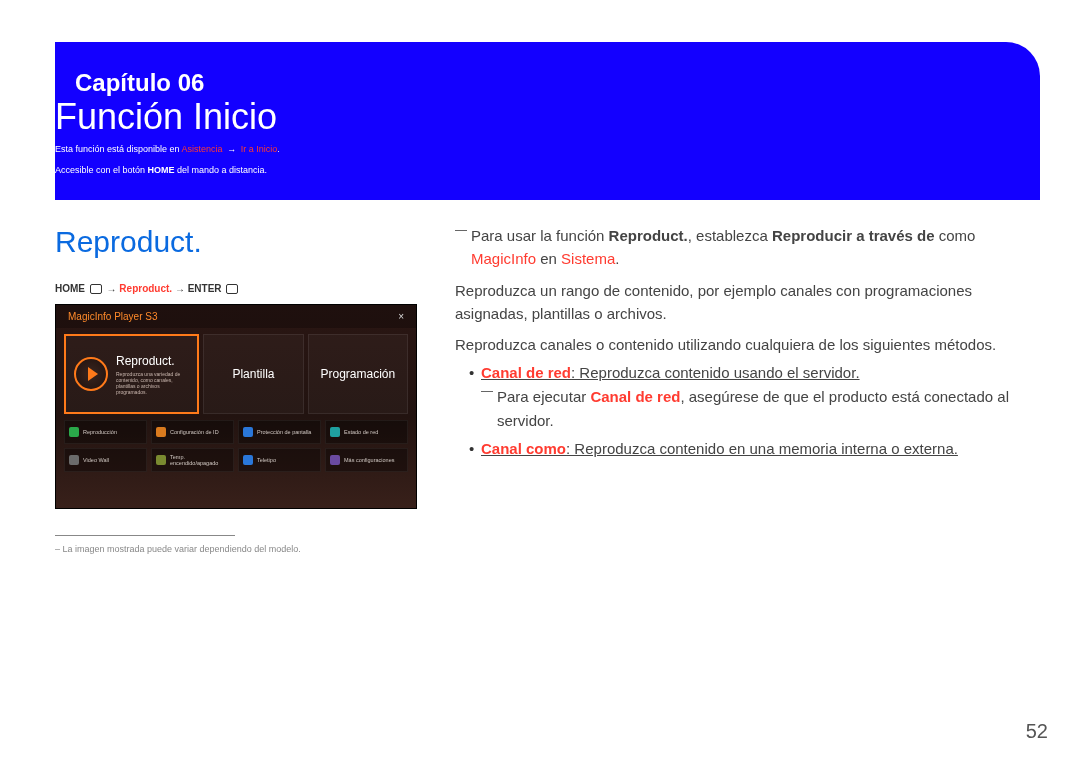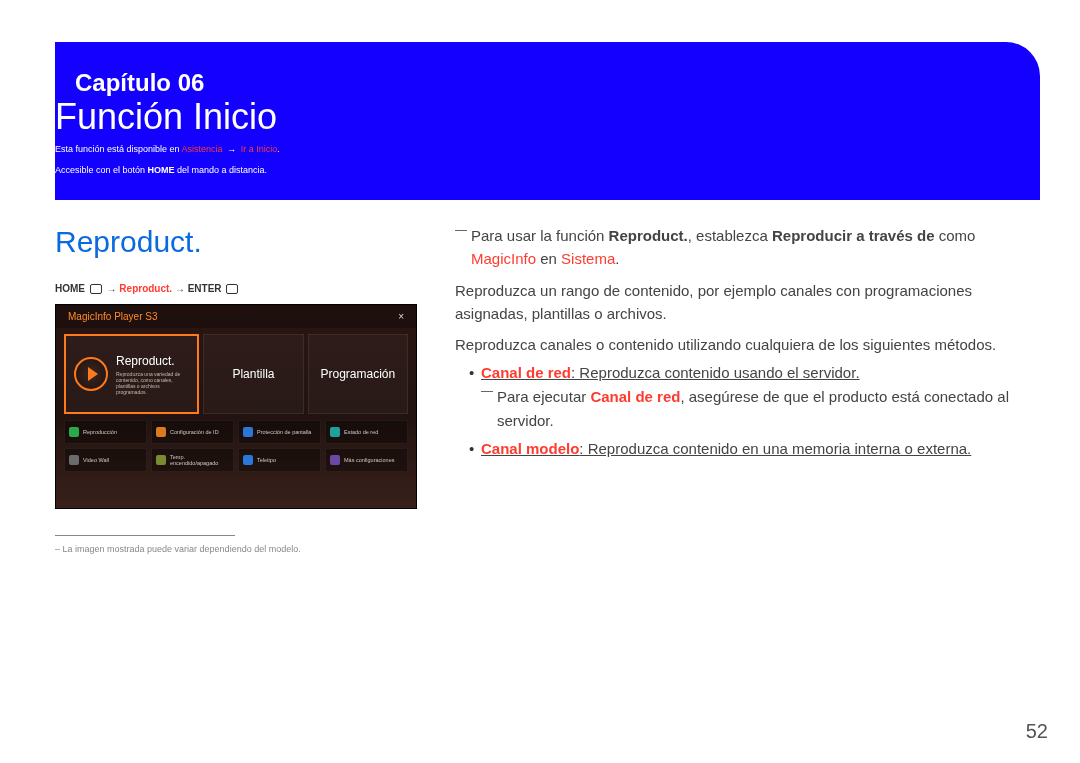--- a/index.html
+++ b/index.html
@@ -276,19 +276,19 @@
       </li>
     </ul>
     <div class="sub-note">
       <span class="dash"></span>
       <p>
         <span>Para ejecutar </span><span class="hl bold">Canal de red</span><span>, asegúrese de que el producto está conectado al servidor.</span>
       </p>
     </div>
     <ul class="bullets">
       <li>
-        <span class="hl bold">Canal modelo</span><span>: Reproduzca contenido en una memoria interna o externa.</span>
+        <span class="hl bold">Canal como</span><span>: Reproduzca contenido en una memoria interna o externa.</span>
       </li>
     </ul>
   </div>
 
   <div class="page-num">52</div>
 </div>
 
 </body></html>

